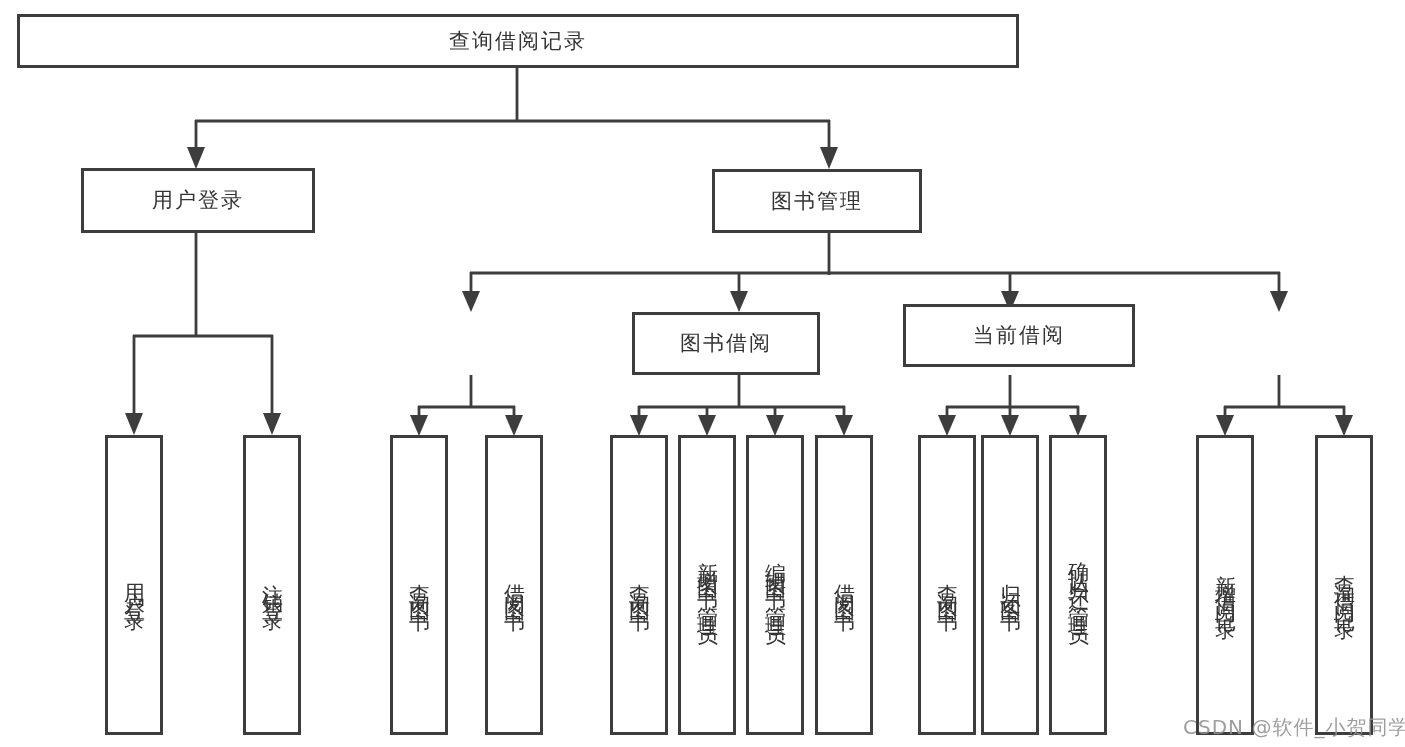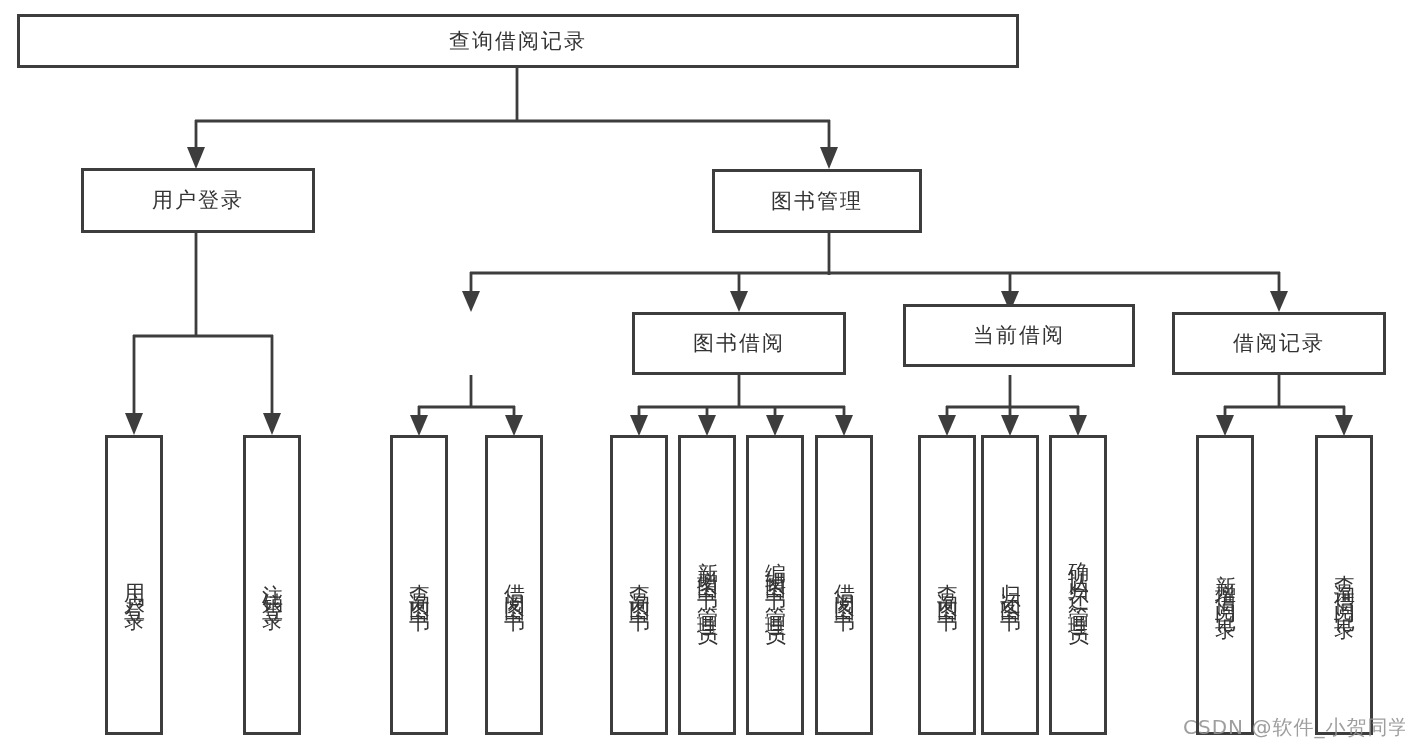--- a/index.html
+++ b/index.html
@@ -132,28 +132,25 @@
     <span>查询借阅记录</span>
   </div>
 
   <div class="node" style="left:81px; top:168px; width:234px; height:65px">
     <span>用户登录</span>
   </div>
   <div class="node" style="left:712px; top:169px; width:210px; height:64px">
     <span>图书管理</span>
   </div>
 
-  <div class="node" style="left:632px; top:312px; width:214px; height:63px">
+  <div class="node" style="left:632px; top:312px; width:188px; height:63px">
     <span>图书借阅</span>
   </div>
   <div class="node" style="left:903px; top:304px; width:232px; height:63px">
     <span>当前借阅</span>
-  </div>
-  <div class="node" style="left:1172px; top:312px; width:214px; height:63px">
-    <span>借阅记录</span>
   </div>
 
   <div class="node v" style="left:105px; top:435px; width:58px; height:300px">
     <span>用户登录</span>
   </div>
   <div class="node v" style="left:243px; top:435px; width:58px; height:300px">
     <span>注销登录</span>
   </div>
 
   <div class="node v" style="left:390px; top:435px; width:58px; height:300px">

